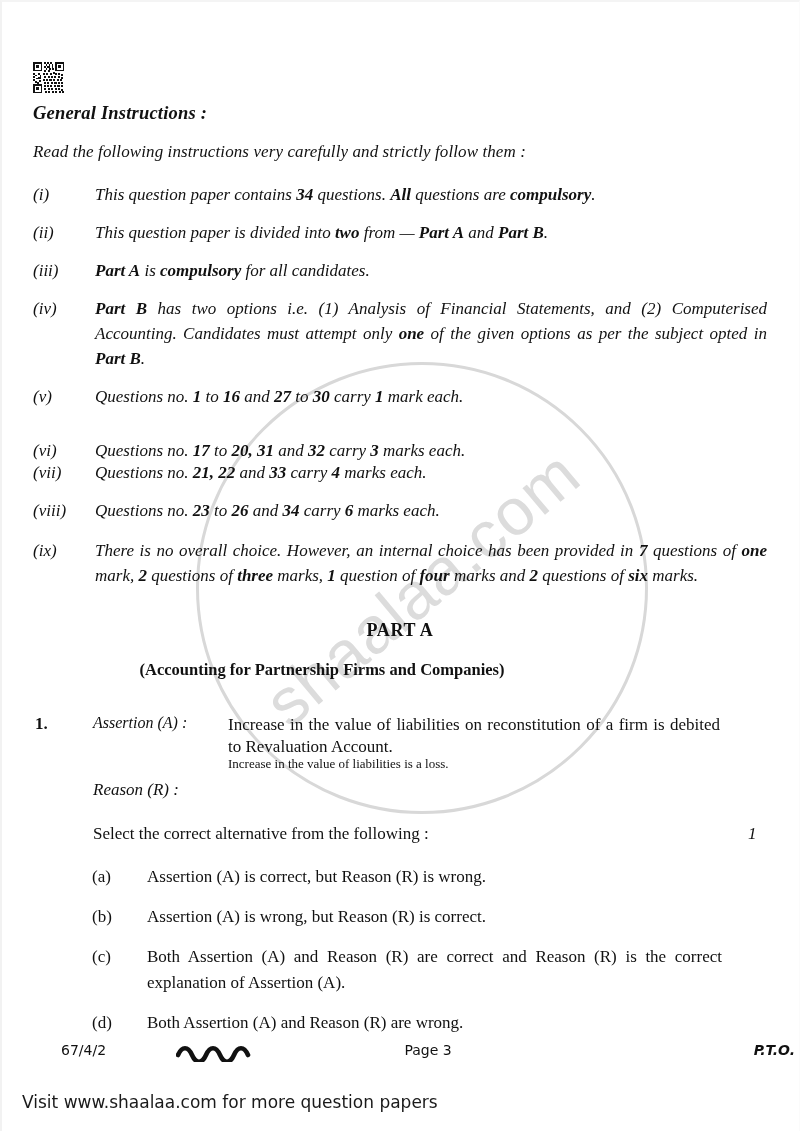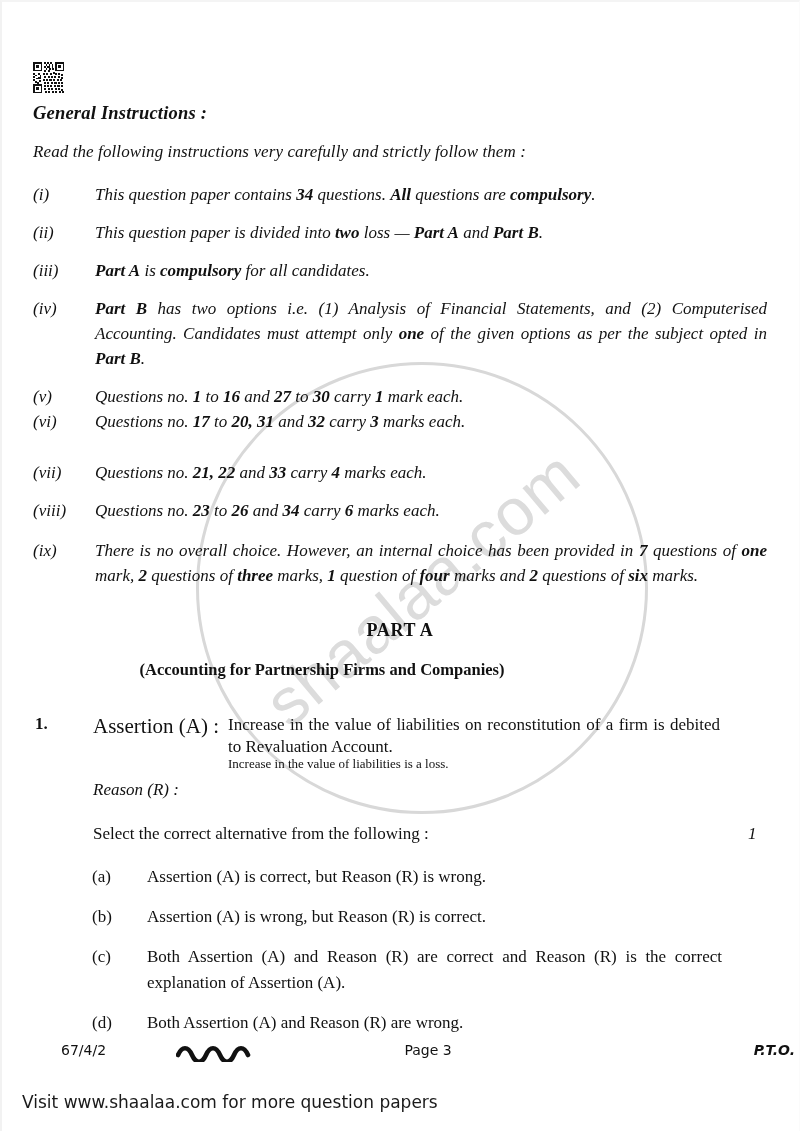--- a/index.html
+++ b/index.html
@@ -144,21 +144,22 @@
     position: absolute;
     left: 35px;
     top: 714px;
     font-size: 17px;
     font-weight: bold;
   }
   .q-assertion-label {
     position: absolute;
     left: 93px;
     top: 714px;
-    font-size: 21px;
+    font-size: 16px;
+    font-style: italic;
   }
   .q-assertion-text {
     position: absolute;
     left: 228px;
     top: 714px;
     width: 492px;
     font-size: 17px;
     line-height: 22px;
     text-align: justify;
     text-justify: inter-word;
@@ -369,35 +370,35 @@
     <div class="gen-instr">General Instructions :</div>
     <div class="read-line">Read the following instructions very carefully and strictly follow them :</div>
 
     <div id="instr-host">
         <div class="instr" style="top: 182px;">
           <span class="num">(i)</span>
           <div class="body nojustify"><span>This question paper contains </span><b>34</b><span> questions. </span><b>All</b><span> questions are </span><b>compulsory</b><span>.</span></div>
         </div>
         <div class="instr" style="top: 220px;">
           <span class="num">(ii)</span>
-          <div class="body nojustify"><span>This question paper is divided into </span><b>two</b><span> loss — </span><b>Part A</b><span> and </span><b>Part B</b><span>.</span></div>
+          <div class="body nojustify"><span>This question paper is divided into </span><b>two</b><span> from — </span><b>Part A</b><span> and </span><b>Part B</b><span>.</span></div>
         </div>
         <div class="instr" style="top: 258px;">
           <span class="num">(iii)</span>
           <div class="body nojustify"><b>Part A</b><span> is </span><b>compulsory</b><span> for all candidates.</span></div>
         </div>
         <div class="instr" style="top: 296px;">
           <span class="num">(iv)</span>
           <div class="body"><b>Part B</b><span> has two options i.e. (1) Analysis of Financial Statements, and (2) Computerised Accounting. Candidates must attempt only </span><b>one</b><span> of the given options as per the subject opted in </span><b>Part B</b><span>.</span></div>
         </div>
         <div class="instr" style="top: 384px;">
           <span class="num">(v)</span>
           <div class="body nojustify"><span>Questions no. </span><b>1</b><span> to </span><b>16</b><span> and </span><b>27</b><span> to </span><b>30</b><span> carry </span><b>1</b><span> mark each.</span></div>
         </div>
-        <div class="instr" style="top: 409px;">
+        <div class="instr" style="top: 438px;">
           <span class="num">(vi)</span>
           <div class="body nojustify"><span>Questions no. </span><b>17</b><span> to </span><b>20, 31</b><span> and </span><b>32</b><span> carry </span><b>3</b><span> marks each.</span></div>
         </div>
         <div class="instr" style="top: 460px;">
           <span class="num">(vii)</span>
           <div class="body nojustify"><span>Questions no. </span><b>21, 22</b><span> and </span><b>33</b><span> carry </span><b>4</b><span> marks each.</span></div>
         </div>
         <div class="instr" style="top: 498px;">
           <span class="num">(viii)</span>
           <div class="body nojustify"><span>Questions no. </span><b>23</b><span> to </span><b>26</b><span> and </span><b>34</b><span> carry </span><b>6</b><span> marks each.</span></div>

